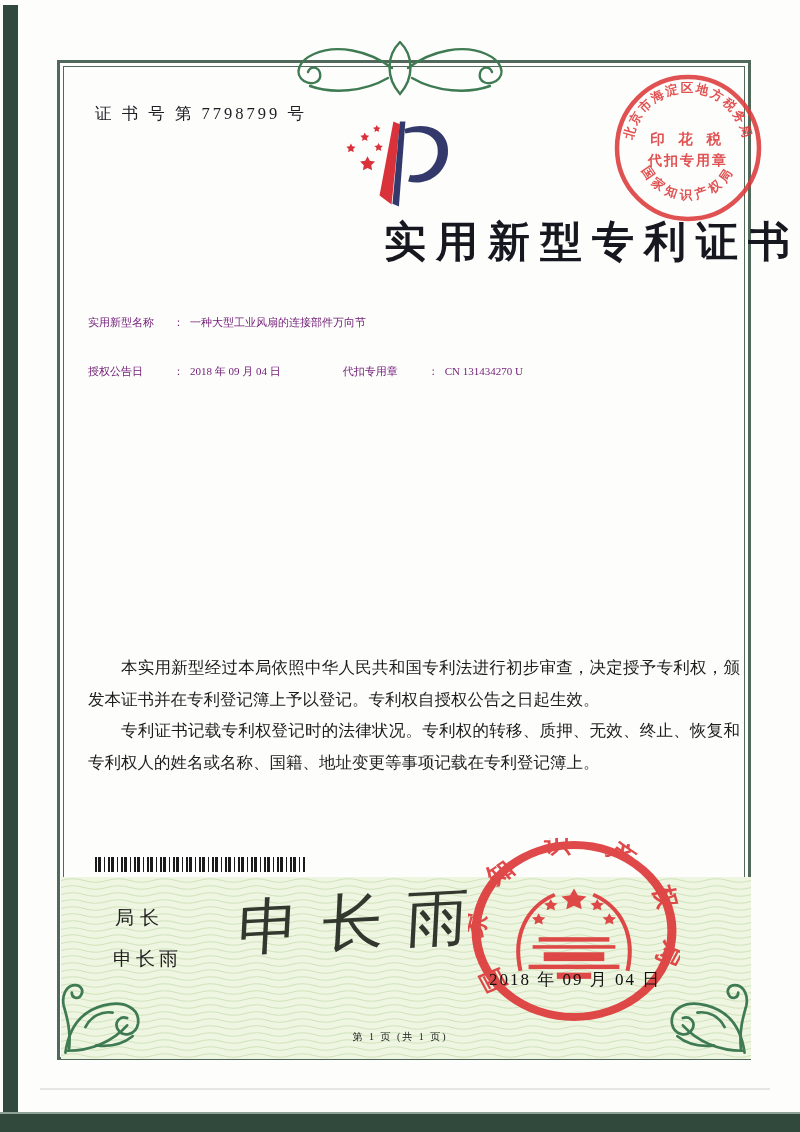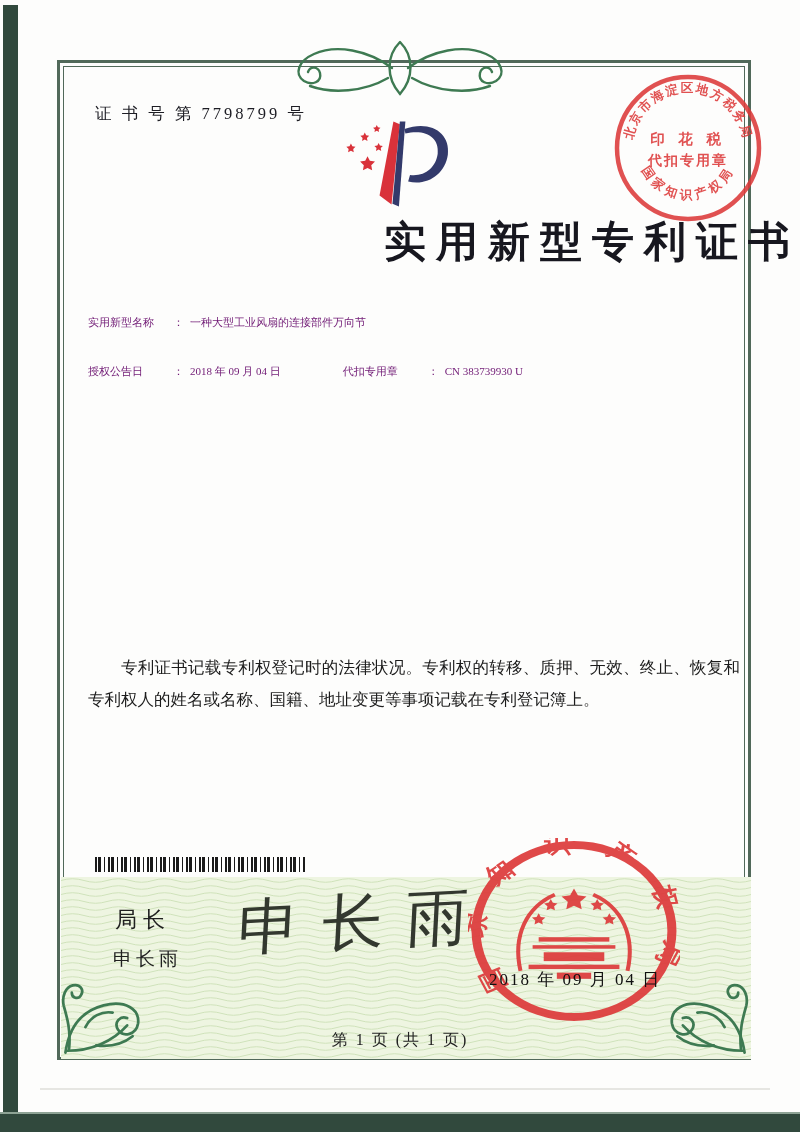--- a/index.html
+++ b/index.html
@@ -38,35 +38,35 @@
 
   .body-text { position:absolute; left:88px; top:652px; width:652px; font-size:16.5px;
                line-height:1.92; color:#1c1c1c; text-align:justify; }
   .body-text p { text-indent:2em; }
 
   .guilloche { position:absolute; left:61px; top:877px; z-index:1; }
 
   .barcode { position:absolute; left:95px; top:857px; width:210px; height:15px; z-index:4;
              background:repeating-linear-gradient(90deg,#1b1b1b 0 2px,#fff 2px 3px,#1b1b1b 3px 6px,#fff 6px 9px,#1b1b1b 9px 10px,#fff 10px 13px); }
 
-  .sig-title { position:absolute; left:115px; top:905px; font-size:22px; letter-spacing:6px; color:#202020; z-index:4;
+  .sig-title { position:absolute; left:115px; top:905px; font-size:19px; letter-spacing:6px; color:#202020; z-index:4;
                font-family:"Liberation Sans",sans-serif; }
   .sig-name  { position:absolute; left:113px; top:946px; font-size:19px; letter-spacing:4px; color:#202020; z-index:4;
                font-family:"Liberation Sans",sans-serif; }
   .sig-script { position:absolute; left:238px; top:878px; width:330px; z-index:4;
                 font-size:62px; color:#33382f; letter-spacing:22px; white-space:nowrap;
                 transform:rotate(-3deg) skewX(-6deg); }
 
   .seal-main { position:absolute; left:468px; top:838px; width:212px; height:186px; z-index:3; opacity:.92; }
   .seal-date { position:absolute; left:489px; top:968px; font-size:17px; letter-spacing:2px; color:#101010; z-index:5; }
 
   .seal-tax { position:absolute; left:612px; top:72px; width:152px; height:152px; opacity:.88; }
 
   .footer { position:absolute; left:0; top:1030px; width:100%; text-align:center;
-            font-size:16px; letter-spacing:2px; color:#222; z-index:4; }
+            font-size:10px; letter-spacing:2px; color:#222; z-index:4; }
 </style>
 </head>
 <body>
 
 <div class="page">
 
   <div class="backdrop-left"></div>
   <div class="backdrop-bottom"></div>
   <div class="crease"></div>
 
@@ -138,26 +138,27 @@
 
   <div class="fields">
     <div class="field-row">
       <span class="flabel auto">实用新型名称</span><span class="colon">：</span><span class="fvalue">一种大型工业风扇的连接部件万向节</span>
     </div>
     <div class="field-row grant-row">
       <div>
         <span class="flabel auto">授权公告日</span><span class="colon">：</span><span class="fvalue">2018 年 09 月 04 日</span>
       </div>
       <div class="grant-right">
-        <span class="flabel auto">代扣专用章</span><span class="colon">：</span><span class="fvalue">CN 383739930 U</span>
+        <span class="flabel auto">代扣专用章</span><span class="colon">：</span><span class="fvalue">CN 131434270 U</span>
       </div>
     </div>
   </div>
 
   <div class="body-text">
+    <p>本实用新型经过本局依照中华人民共和国专利法进行初步审查，决定授予专利权，颁发本证书并在专利登记簿上予以登记。专利权自授权公告之日起生效。</p>
     <p>专利证书记载专利权登记时的法律状况。专利权的转移、质押、无效、终止、恢复和专利权人的姓名或名称、国籍、地址变更等事项记载在专利登记簿上。</p>
   </div>
 
   <svg class="guilloche" width="690" height="182">
     <defs>
       <pattern id="gw" width="46" height="7" patternUnits="userSpaceOnUse">
         <path d="M0,3.5 Q11.5,0 23,3.5 T46,3.5" fill="none" stroke="#cfe2ba" stroke-width="1"></path>
       </pattern>
     </defs>
     <rect width="690" height="182" fill="#eef5e1"></rect>

